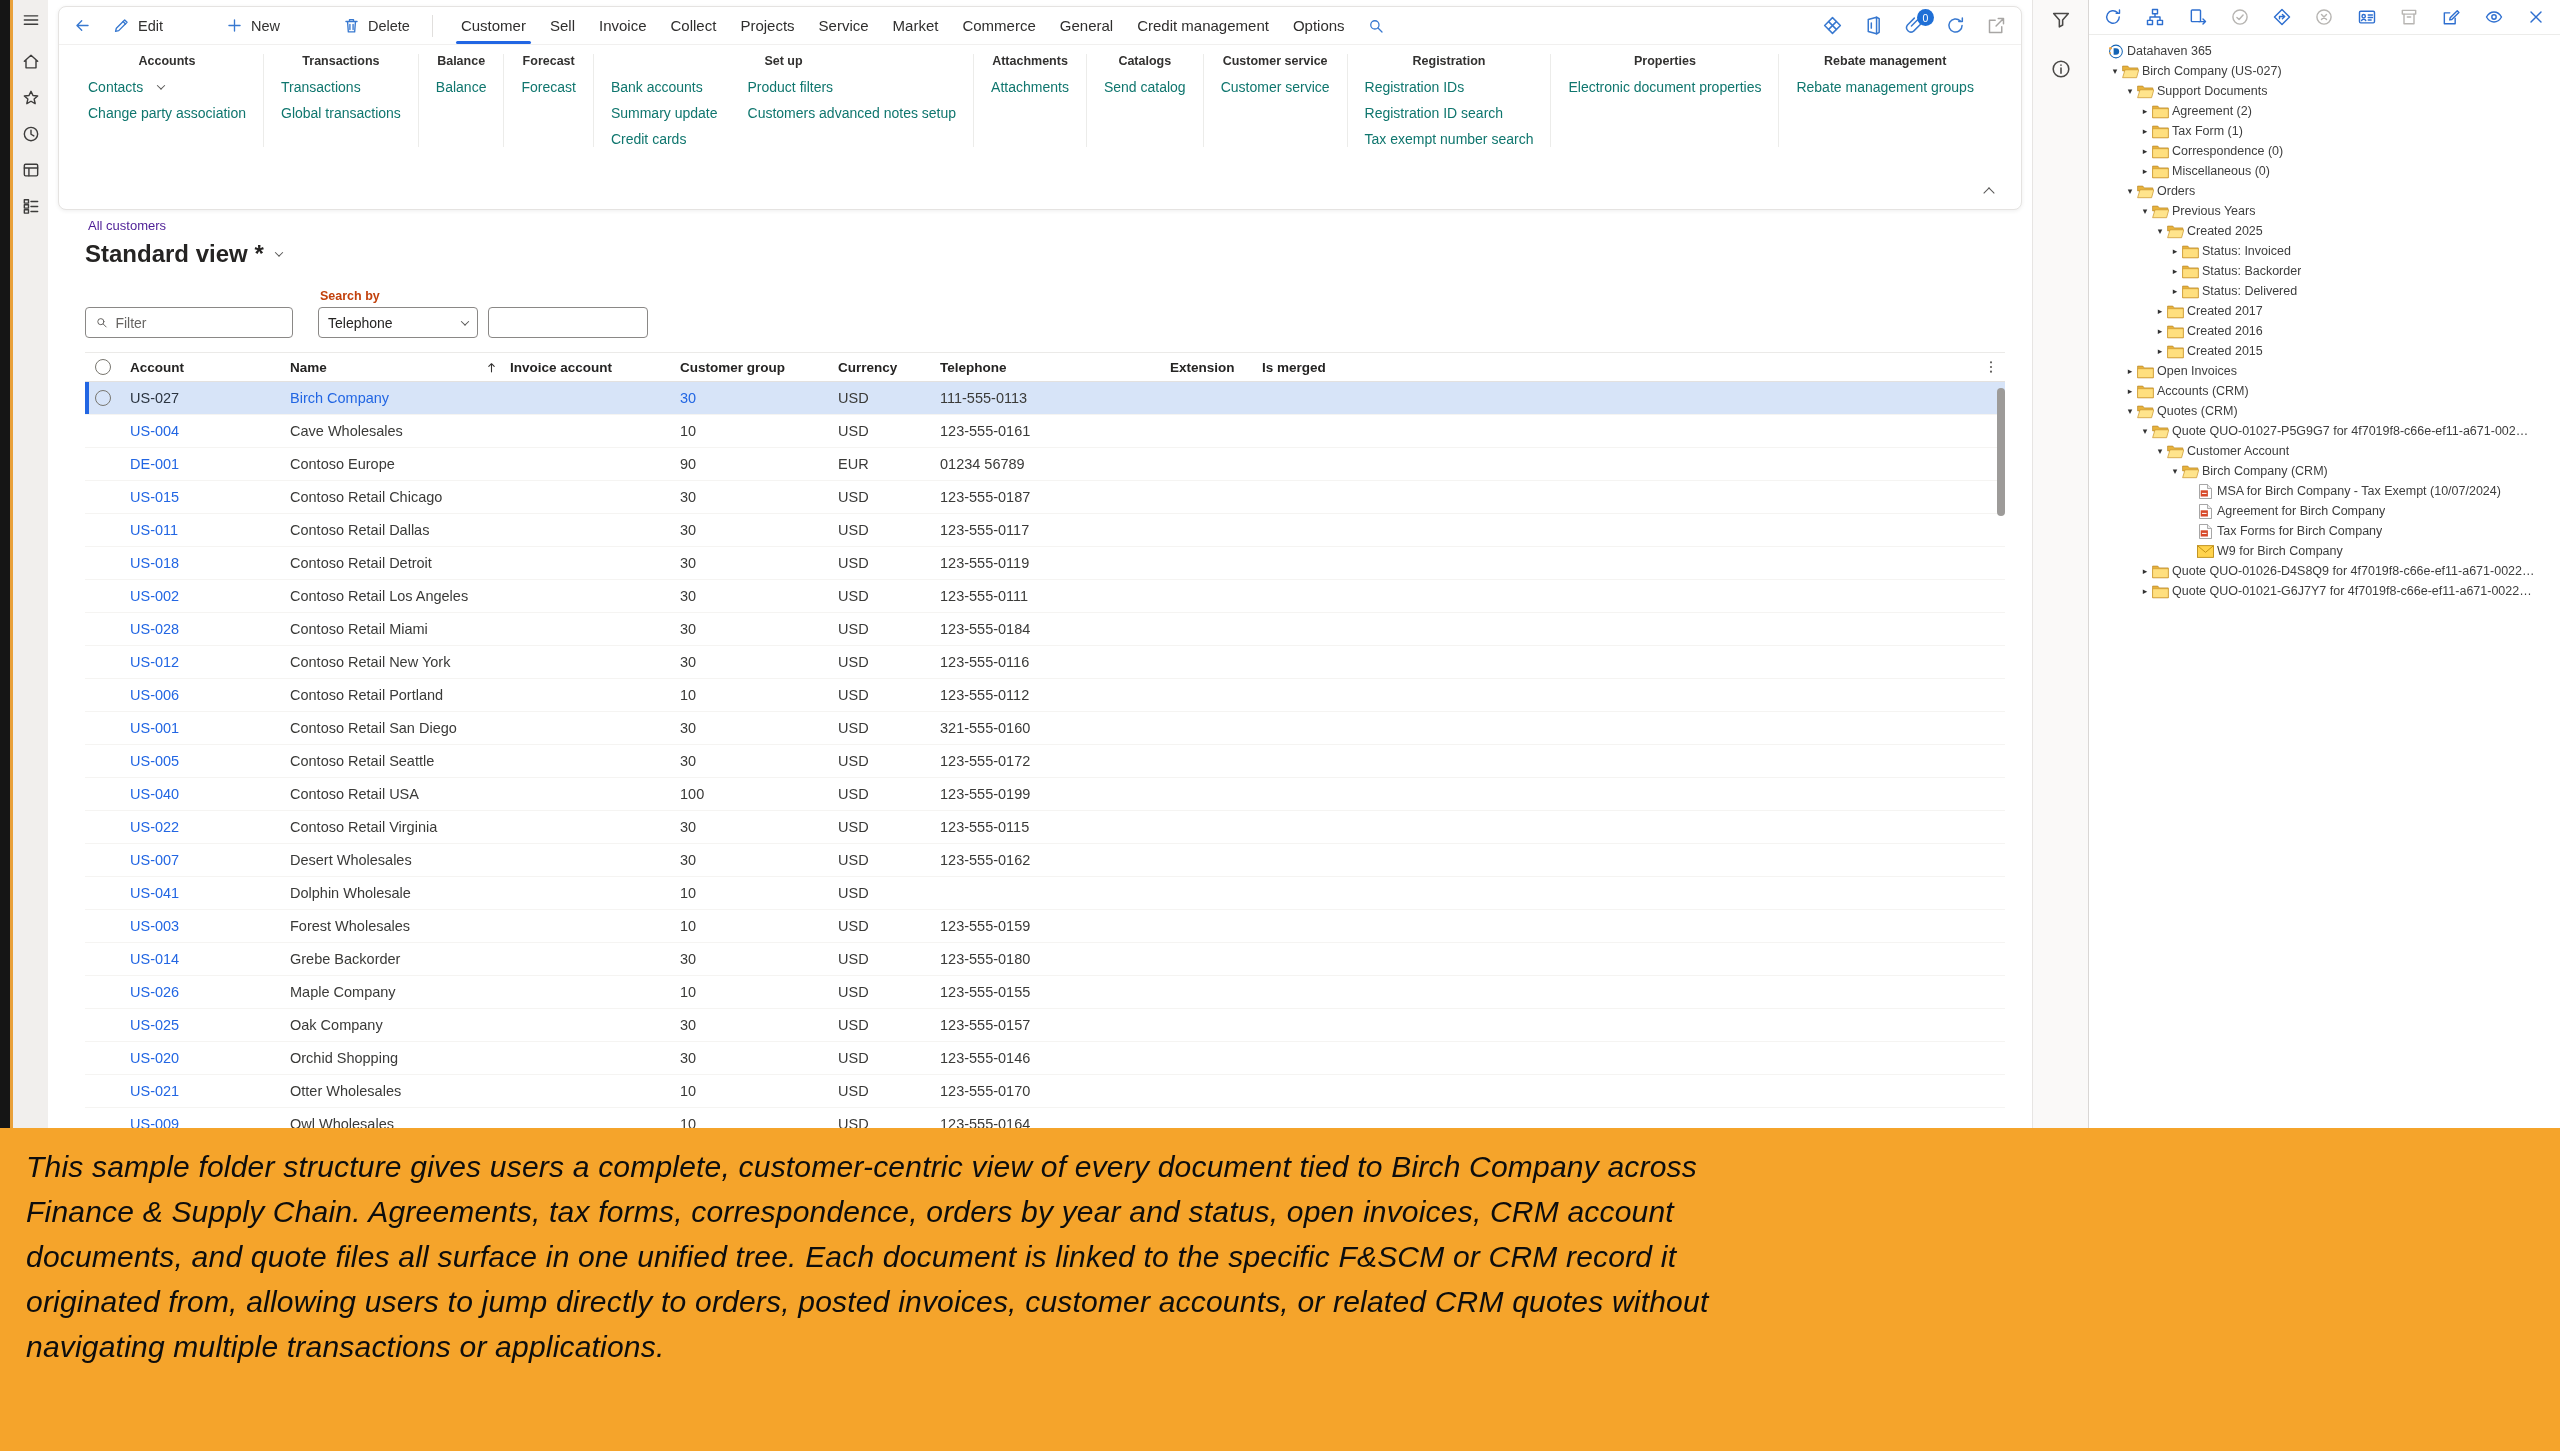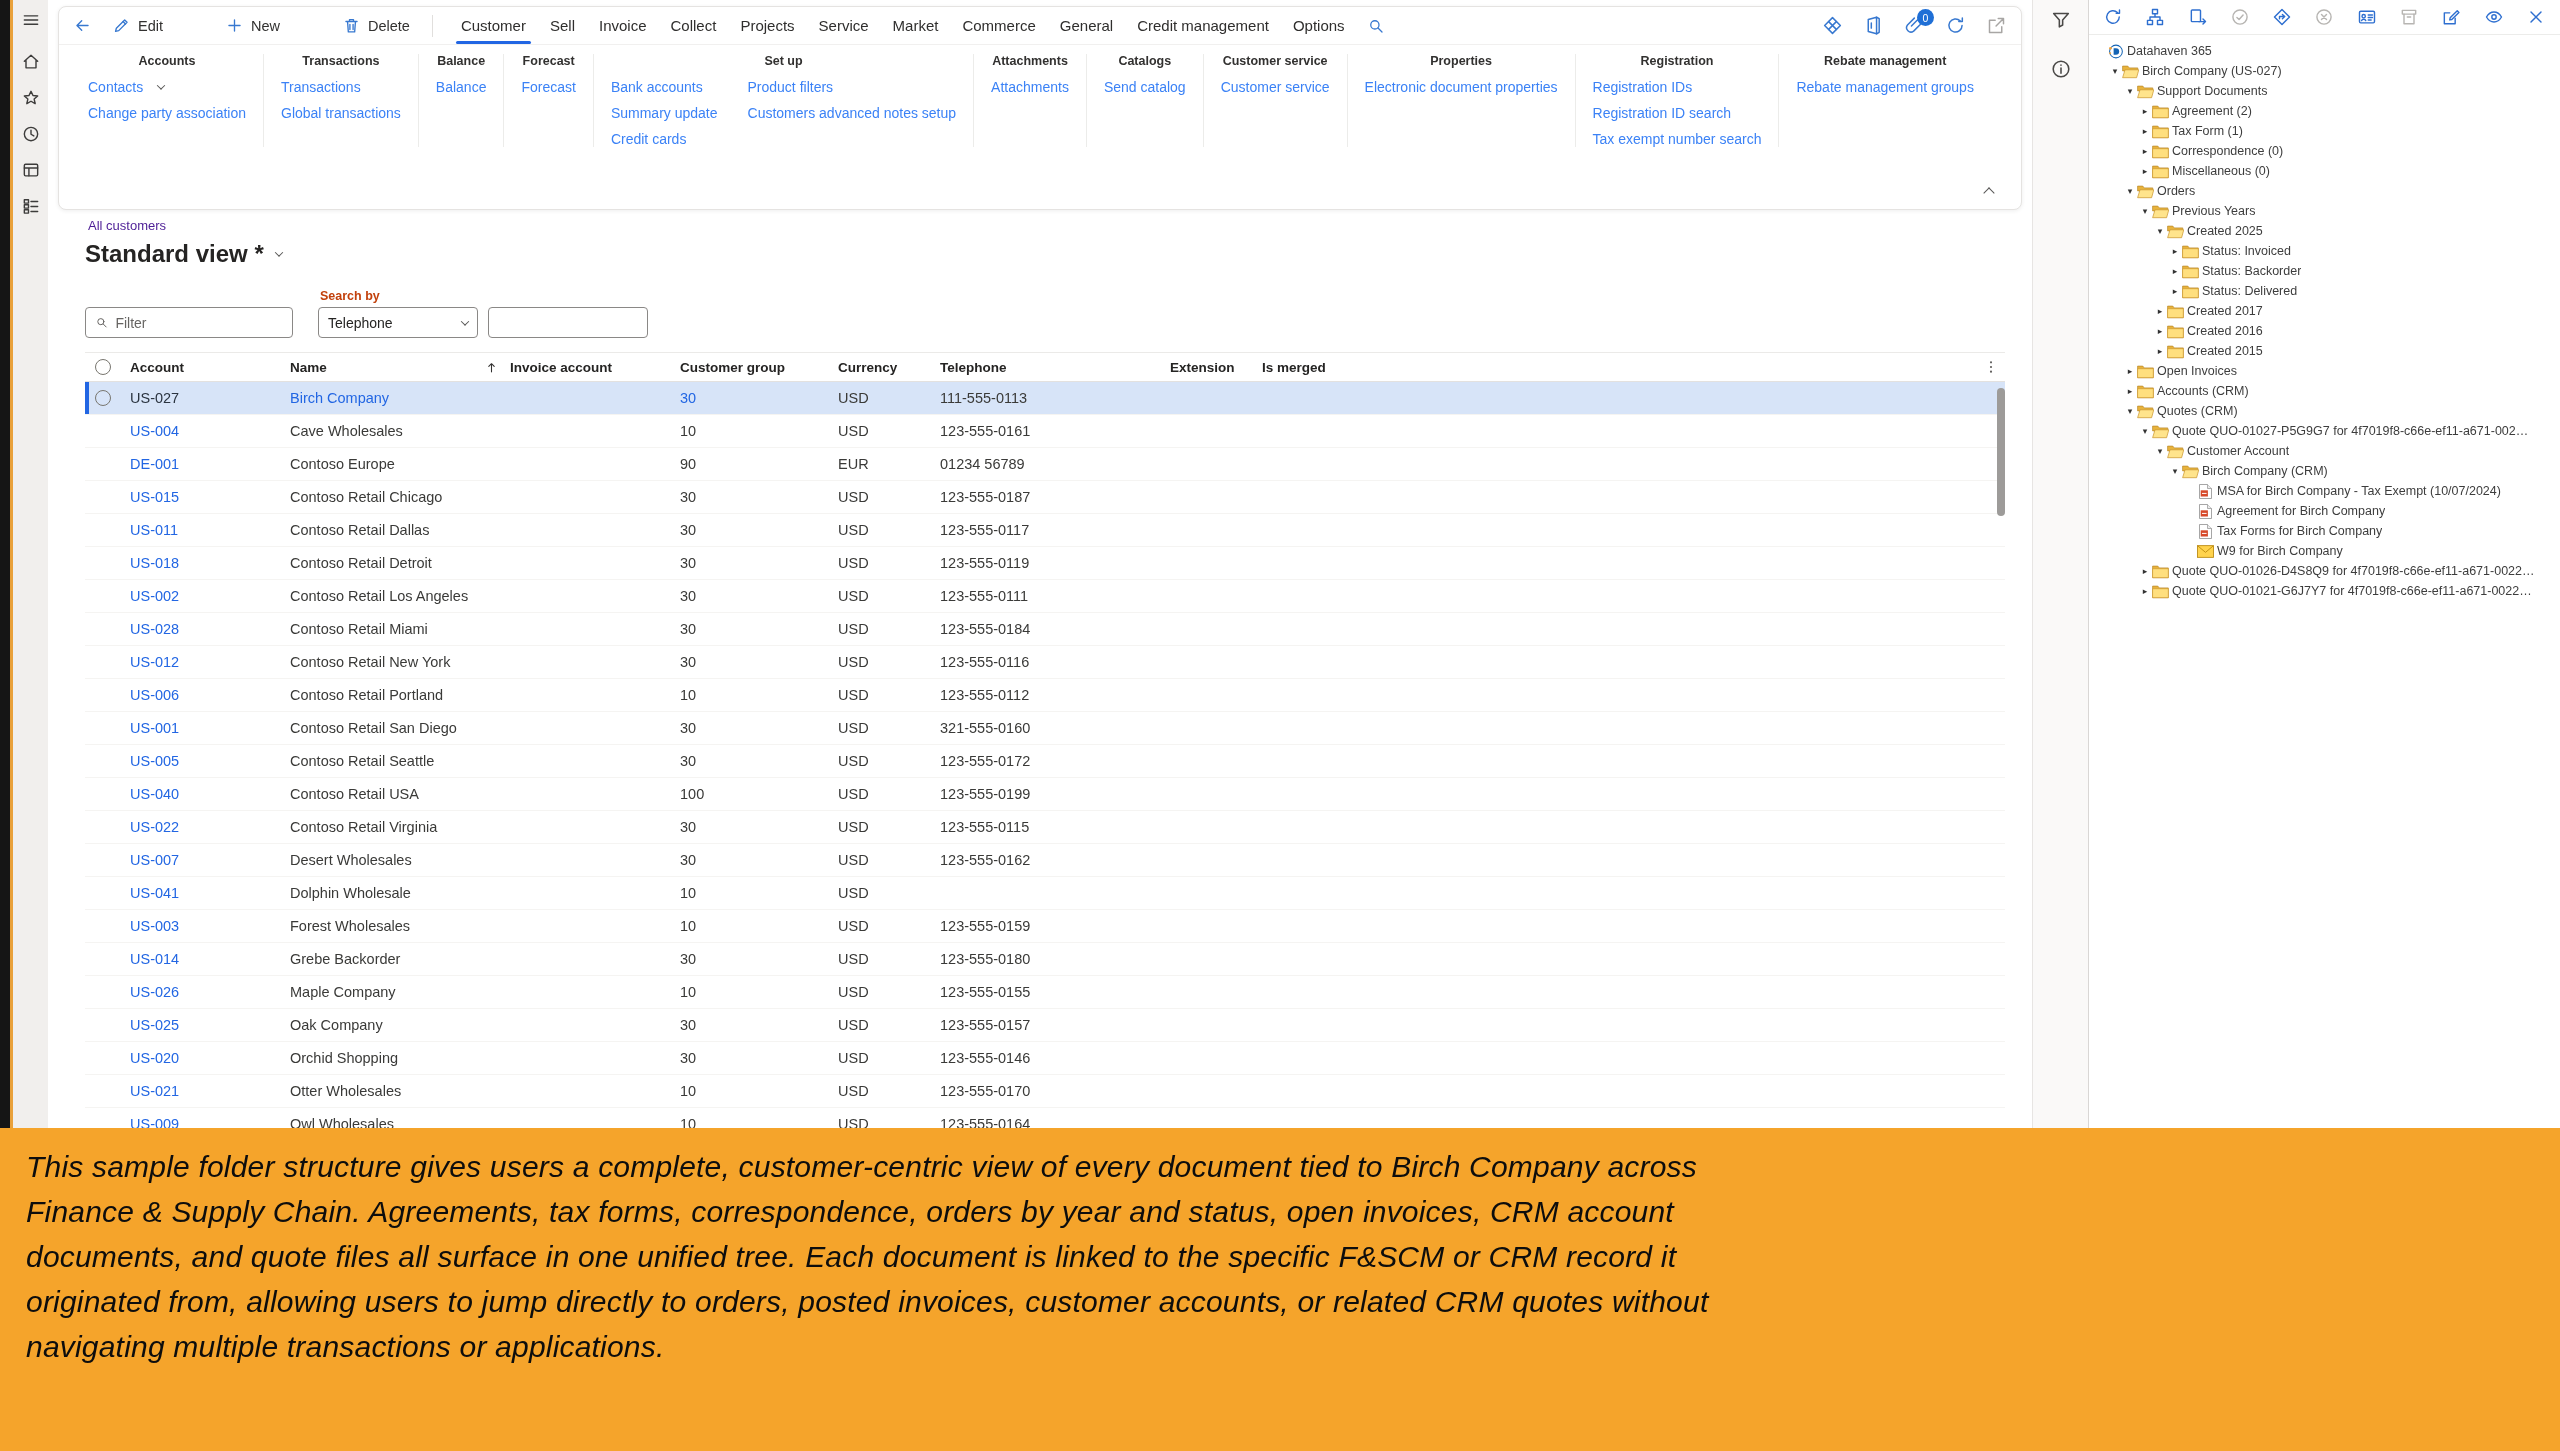--- a/index.html
+++ b/index.html
@@ -34,21 +34,21 @@
   .right-ico.disabled { color:#a8a6a4; }
   .badge { position:absolute; top:-6px; right:-9px; min-width:17px; height:17px; border-radius:9px; background:#1f6fd6;
            color:#fff; font-size:10.5px; display:flex; align-items:center; justify-content:center; padding:0 3px; }
 
   .ribbon { display:flex; padding:9px 4px 0 12px; }
   .rgroup { padding:0 17px; border-right:1px solid #ececea; }
   .rgroup:last-child { border-right:none; }
   .rtitle { text-align:center; font-weight:bold; font-size:12.5px; color:#323130; margin-bottom:11px; white-space:nowrap; }
   .rcols { display:flex; gap:30px; }
   .rcol { display:flex; flex-direction:column; gap:10px; }
-  .ritem { font-size:14px; color:#3b82f6; white-space:nowrap; display:flex; align-items:center; gap:15px; }
+  .ritem { font-size:14px; color:#0f766e; white-space:nowrap; display:flex; align-items:center; gap:15px; }
   .chev { display:inline-block; width:8px; height:8px; border-right:1.6px solid #575655; border-bottom:1.6px solid #575655; }
   .chev.down { transform:rotate(45deg) translate(-1px,-1px); }
   .chev.up { transform:rotate(-135deg); }
   .chev.sm { width:6px; height:6px; }
   .collapse { position:absolute; right:28px; bottom:12px; }
 
   .caption { position:absolute; left:40px; top:218px; font-size:13px; color:#4c1d95; }
   .view-title-row { position:absolute; left:37px; top:240px; display:flex; align-items:center; gap:12px;
                     font-size:24px; font-weight:bold; color:#252423; }
   .searchby { position:absolute; left:272px; top:289px; font-size:12.5px; color:#c2410c;font-weight:bold; }
@@ -336,41 +336,41 @@
             <div class="rtitle">Customer service</div>
             <div class="rcols">
               <div class="rcol">
                 <div class="ritem">
                   <span>Customer service</span>
                 </div>
               </div>
             </div>
           </div>
           <div class="rgroup">
+            <div class="rtitle">Registration</div>
+            <div class="rcols">
+              <div class="rcol">
+                <div class="ritem">
+                  <span>Registration IDs</span>
+                </div>
+                <div class="ritem">
+                  <span>Registration ID search</span>
+                </div>
+                <div class="ritem">
+                  <span>Tax exempt number search</span>
+                </div>
+              </div>
+            </div>
+          </div>
+          <div class="rgroup">
             <div class="rtitle">Properties</div>
             <div class="rcols">
               <div class="rcol">
                 <div class="ritem">
                   <span>Electronic document properties</span>
-                </div>
-              </div>
-            </div>
-          </div>
-          <div class="rgroup">
-            <div class="rtitle">Registration</div>
-            <div class="rcols">
-              <div class="rcol">
-                <div class="ritem">
-                  <span>Registration IDs</span>
-                </div>
-                <div class="ritem">
-                  <span>Registration ID search</span>
-                </div>
-                <div class="ritem">
-                  <span>Tax exempt number search</span>
                 </div>
               </div>
             </div>
           </div>
           <div class="rgroup">
             <div class="rtitle">Rebate management</div>
             <div class="rcols">
               <div class="rcol">
                 <div class="ritem">
                   <span>Rebate management groups</span>

